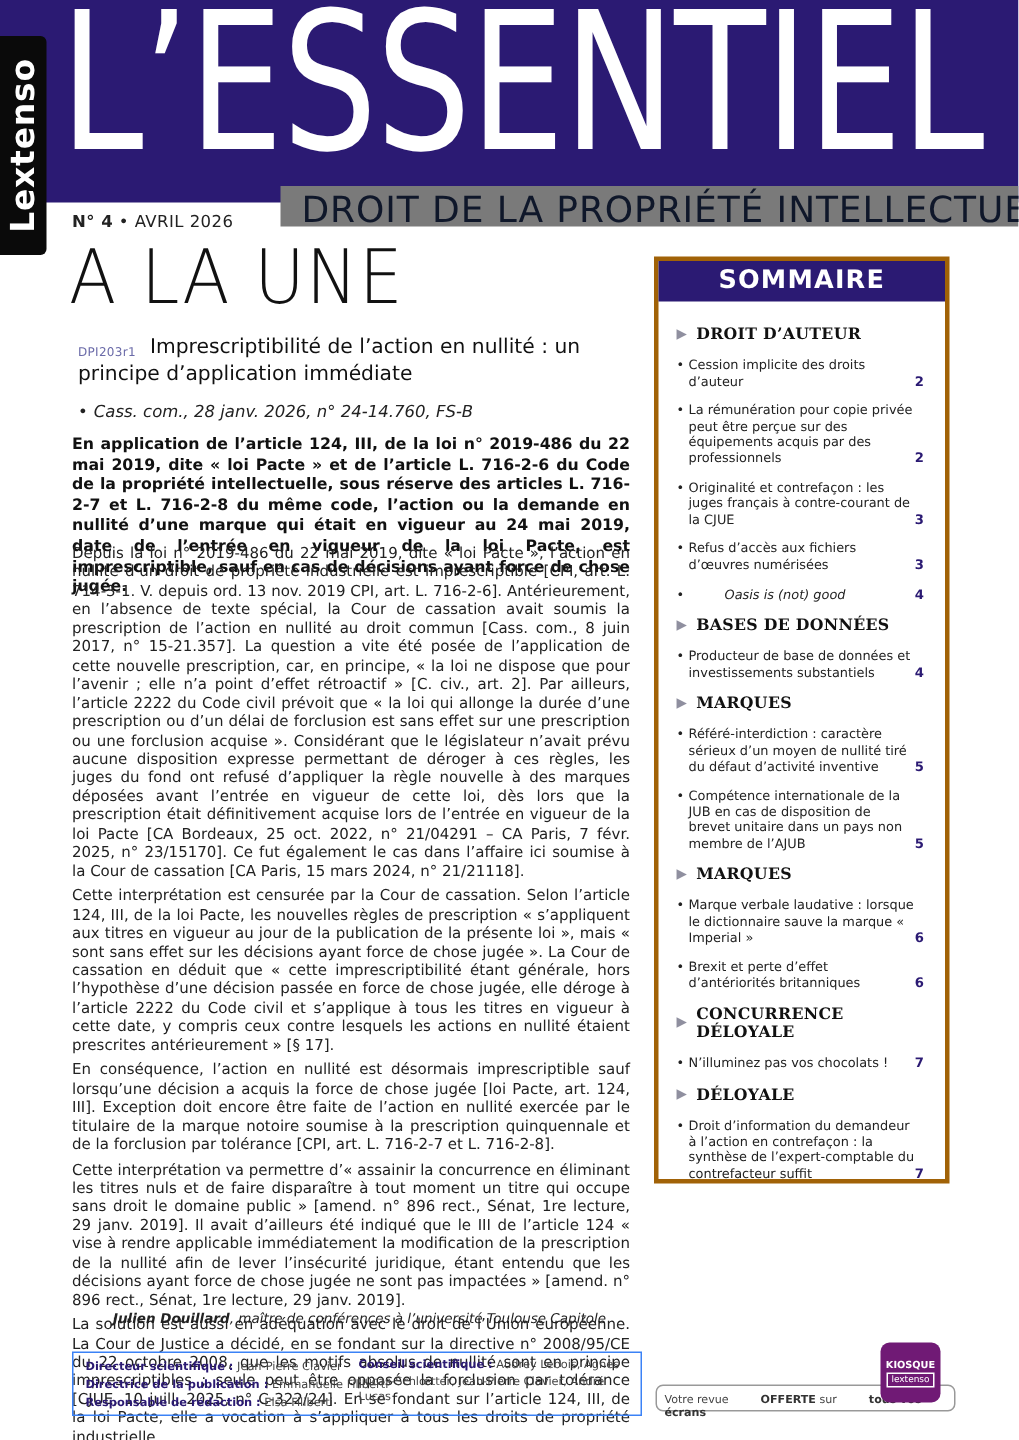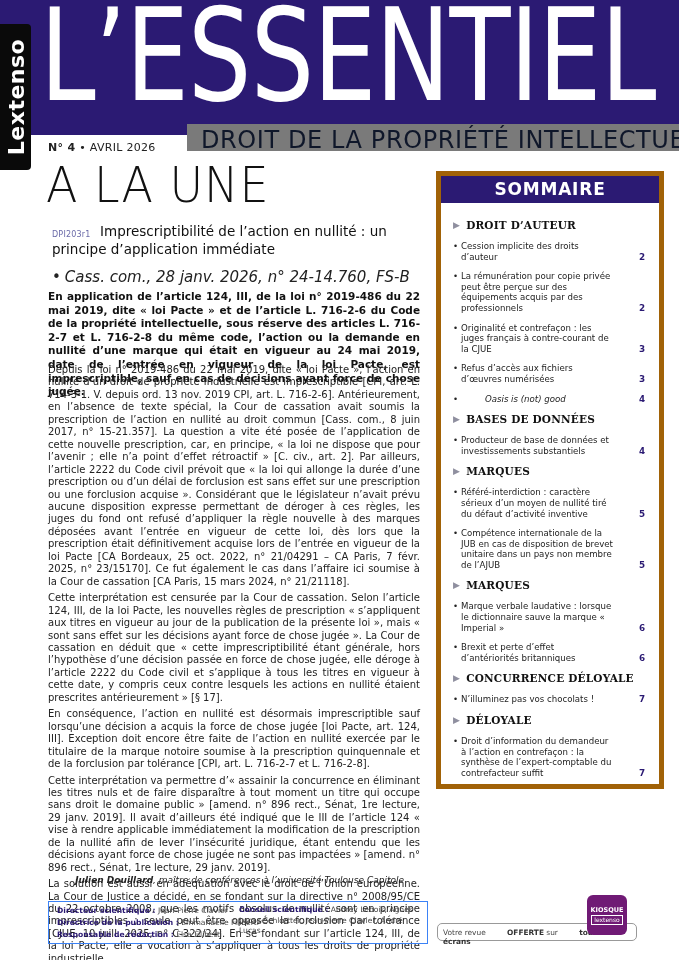--- a/index.html
+++ b/index.html
@@ -15,32 +15,32 @@
   .subject-band span { position: absolute; left: 14px; top: 2px; color: #0f172a; font-family: "DejaVu Sans", sans-serif; font-weight: normal; font-size: 24px; letter-spacing: 0.6px; white-space: nowrap; }
 
   .issue { position: absolute; left: 48px; top: 141px; font-size: 11px; color: #222; letter-spacing: 0.3px; }
   .issue b { font-weight: bold; }
 
   .a-la-une { position: absolute; left: 46px; top: 160px; font-family: "DejaVu Sans", sans-serif; font-weight: 200; font-size: 50px; color: #111; letter-spacing: 1px; transform: scaleX(0.92); transform-origin: left top; line-height: 1; }
 
   .article-code { position: absolute; left: 52px; top: 230px; font-size: 8px; color: #6a6aa8; letter-spacing: 0.2px; }
   .article-title { position: absolute; left: 52px; top: 222px; width: 370px; font-size: 13.5px; color: #111; line-height: 18px; text-indent: 48px; }
 
-  .ref { position: absolute; left: 52px; top: 268px; font-size: 15px; font-style: italic; color: #222; }
+  .ref { position: absolute; left: 52px; top: 268px; font-size: 11px; font-style: italic; color: #222; }
   .ref .dot { font-style: normal; margin-right: 4px; }
 
   .lead { position: absolute; left: 48px; top: 290px; width: 372px; font-size: 10.5px; font-weight: bold; line-height: 13.6px; color: #111; text-align: justify; }
 
   .body-text { position: absolute; left: 48px; top: 364px; width: 372px; font-size: 10px; line-height: 12.45px; color: #222; text-align: justify; }
   .body-text p { margin-bottom: 4px; }
   .signature { position: absolute; left: 48px; top: 875px; width: 356px; text-align: right; font-size: 9px; font-style: italic; color: #222; }
   .signature b { font-weight: bold; margin-left: 14px; }
 
   
-  .sommaire { position: absolute; left: 436px; top: 171px; width: 228px; height: 618px; border: 5px solid #a16207; background: #fff; }
+  .sommaire { position: absolute; left: 436px; top: 171px; width: 197px; height: 618px; border: 3px solid #a16207; background: #fff; }
   .sommaire-head { height: 27px; background: #2b1a73; color: #fff; text-align: center; font-weight: bold; font-size: 17px; line-height: 27px; letter-spacing: 0.8px; }
   .sommaire-body { padding: 16px 14px 0 12px; }
   .section-title { font-family: "DejaVu Serif", serif; font-weight: bold; font-size: 10.5px; color: #111; margin-bottom: 10px; display: flex; align-items: center; letter-spacing: 0.2px; }
   .section-title .tri { color: #8f8f9f; font-size: 9px; margin-right: 6px; }
   .entry { display: flex; justify-content: space-between; align-items: flex-end; font-size: 8.6px; line-height: 10.6px; color: #222; margin-bottom: 9px; }
   .entry .txt { display: flex; width: 160px; }
   .entry .bul { width: 8px; flex: 0 0 8px; }
   .entry .page { font-weight: bold; color: #2b1a73; font-size: 8.8px; }
   .entry.italic .label { font-style: italic; margin-left: 24px; }
   .section { margin-bottom: 6px; }

